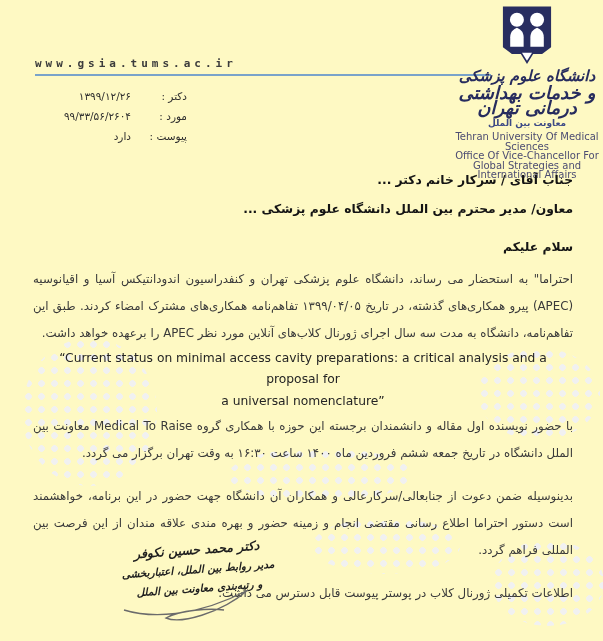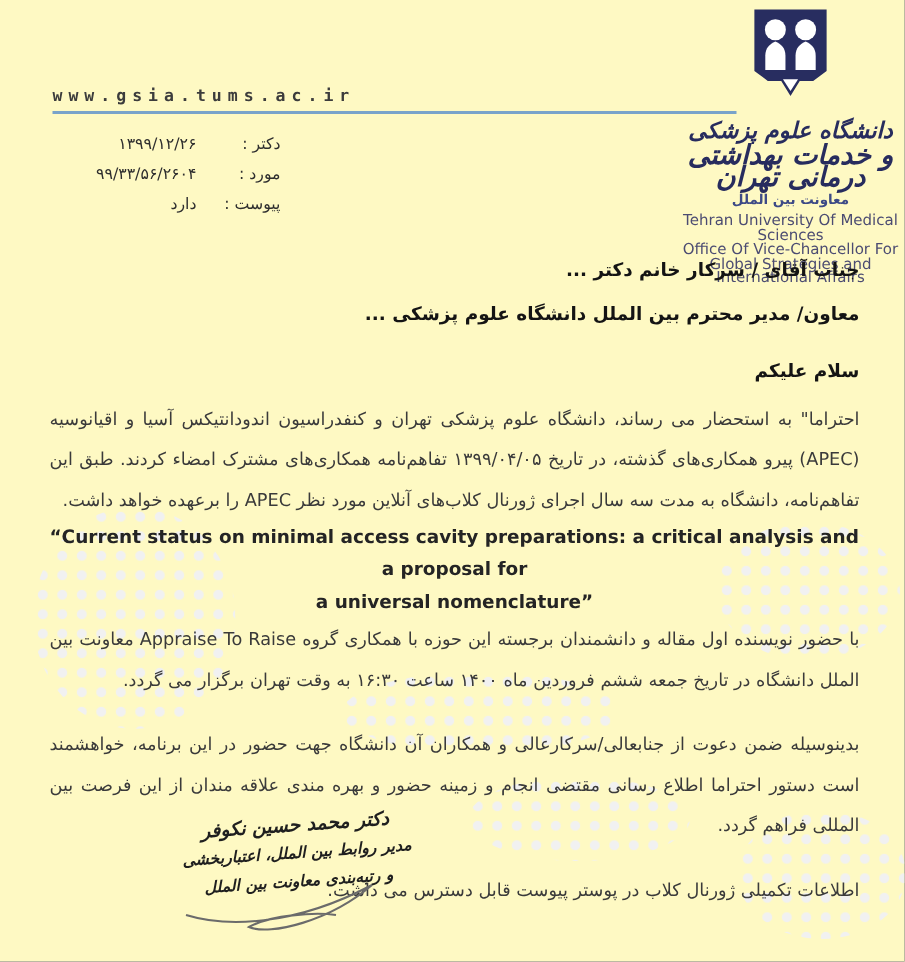--- a/index.html
+++ b/index.html
@@ -20,41 +20,41 @@
   .d5{left:492px;top:540px;width:112px;height:86px;}
 
   .site-url{
     position:absolute;left:35px;top:57px;font-size:11px;font-weight:bold;
     letter-spacing:4px;color:#3c3c3c;font-family:"DejaVu Sans Mono","DejaVu Sans",monospace;
   }
   .header-rule{position:absolute;left:35px;top:74px;width:456px;height:2px;background:#79a3ca;}
 
   .logo-block{position:absolute;left:452px;top:6px;width:150px;text-align:center;color:#272c5e;}
   .logo-block svg{display:block;margin:0 auto;}
-  .cal1{font-size:15px;font-weight:bold;font-style:italic;line-height:17px;margin-top:14px;}
+  .cal1{font-size:15px;font-weight:bold;font-style:italic;line-height:17px;margin-top:3px;}
   .cal2{font-size:18px;font-weight:bold;font-style:italic;line-height:15px;}
   .dept{font-size:9px;font-weight:bold;color:#3d4a86;margin-top:3px;line-height:11px;}
   .org-en{font-size:10px;color:#4c4c72;line-height:9.5px;}
   .org-en.first{margin-top:3px;}
 
   .meta{position:absolute;left:35px;top:86px;width:152px;direction:rtl;color:#2e2e2e;}
   .meta .row{display:flex;direction:rtl;line-height:20px;font-size:10.5px;}
   .meta .lbl{width:50px;flex:none;}
   .meta .val{margin-right:6px;}
 
   .body{
     position:absolute;left:33px;top:166px;width:540px;direction:rtl;color:#3a3a3a;
     font-size:11.8px;
   }
   .recipient{font-weight:bold;color:#141414;font-size:12.3px;line-height:29px;}
   .salutation{font-weight:bold;color:#141414;font-size:12.3px;margin-top:16px;text-align:right;}
   .para{line-height:27px;text-align:justify;text-align-last:right;margin:0;}
   .p1{margin-top:12px;}
   .article-title{
-    direction:ltr;text-align-last:center;font-weight:bold;color:#242424;
+    direction:ltr;text-align:center;text-align-last:center;font-weight:normal;color:#242424;
     font-size:12.3px;line-height:21px;margin:1px 0;
   }
   .underlined{text-underline-offset:4px;}
   .p4{margin-top:16px;}
   .p5{margin-top:16px;}
 
   .signature{
     position:absolute;left:118px;top:540px;width:160px;text-align:center;direction:rtl;
     color:#1f1f1f;font-style:italic;transform:rotate(-4deg);
   }
@@ -111,21 +111,21 @@
   <div class="body">
     <div class="recipient">جناب آقای / سرکار خانم دکتر ...</div>
     <div class="recipient">معاون/  مدیر محترم  بین الملل دانشگاه علوم پزشکی ...</div>
     <div class="salutation">سلام علیکم</div>
 
     <p class="para p1">احتراما" به استحضار می رساند، دانشگاه علوم پزشکی تهران و کنفدراسیون اندودانتیکس آسیا و اقیانوسیه (APEC) پیرو همکاری‌های گذشته، در تاریخ ۱۳۹۹/۰۴/۰۵ تفاهم‌نامه همکاری‌های مشترک امضاء کردند. طبق این تفاهم‌نامه، دانشگاه به مدت سه سال اجرای ژورنال کلاب‌های آنلاین مورد نظر APEC را برعهده خواهد داشت.</p>
 
     <div class="article-title">“Current status on minimal access cavity preparations: a critical analysis and a proposal for</div>
     <div class="article-title">a universal nomenclature”</div>
 
-    <p class="para"><span>با حضور نویسنده اول مقاله و دانشمندان برجسته این حوزه با همکاری گروه </span><span>Appraise To Raise</span><span> معاونت بین الملل دانشگاه در تاریخ </span><span class="underlined">جمعه ششم فروردین ماه ۱۴۰۰ ساعت ۱۶:۳۰</span><span> به وقت تهران برگزار می گردد.</span></p>
+    <p class="para"><span>با حضور نویسنده اول مقاله و دانشمندان برجسته این حوزه با همکاری گروه </span><span>Medical To Raise</span><span> معاونت بین الملل دانشگاه در تاریخ </span><span class="underlined">جمعه ششم فروردین ماه ۱۴۰۰ ساعت ۱۶:۳۰</span><span> به وقت تهران برگزار می گردد.</span></p>
 
     <p class="para p4">بدینوسیله ضمن دعوت از جنابعالی/سرکارعالی و همکاران آن دانشگاه جهت حضور در این برنامه، خواهشمند است دستور احتراما اطلاع رسانی مقتضی انجام و زمینه حضور و بهره مندی علاقه مندان از این فرصت بین المللی فراهم گردد.</p>
     <p class="para p5">اطلاعات تکمیلی ژورنال کلاب در پوستر پیوست قابل دسترس می داشت.</p>
   </div>
 
   <div class="signature">
     <div class="sig-name">دکتر محمد حسین نکوفر</div>
     <div class="sig-title">مدیر روابط بین الملل، اعتباربخشی</div>
     <div class="sig-title">و رتبه‌بندی معاونت بین الملل</div>
   </div>

